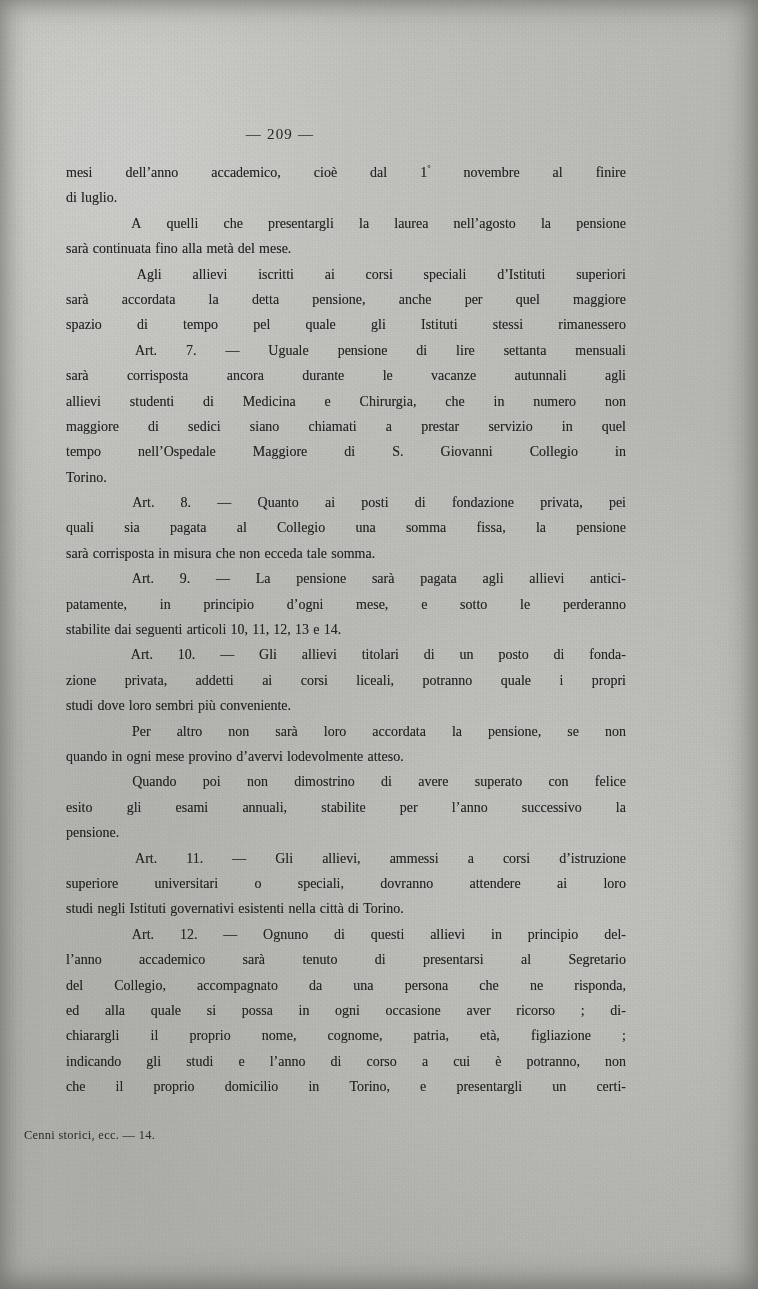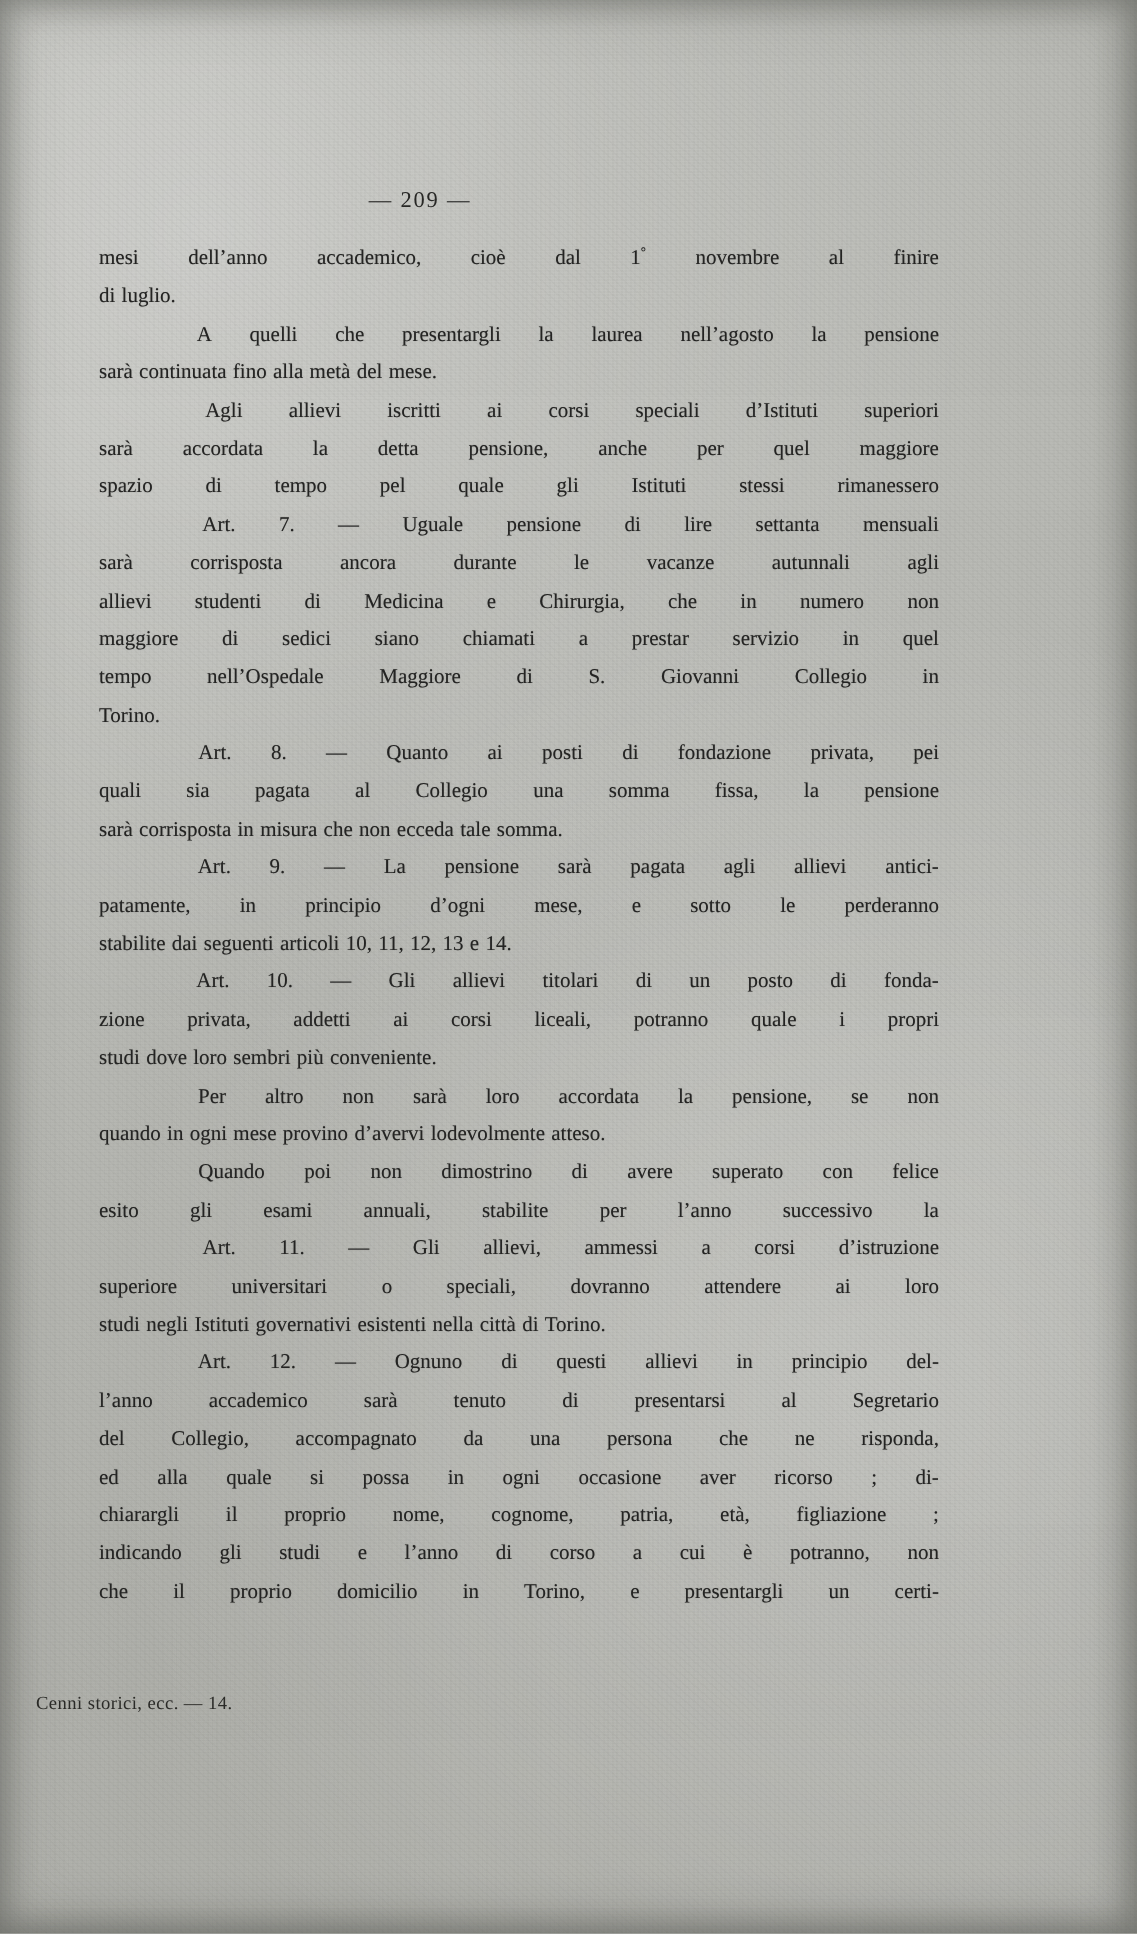--- a/index.html
+++ b/index.html
@@ -156,20 +156,21 @@
         <div class="ln just"><span class="indent"></span><span>Art.</span><span>9.</span><span>—</span><span>La</span><span>pensione</span><span>sarà</span><span>pagata</span><span>agli</span><span>allievi</span><span>antici-</span></div>
         <div class="ln just"><span>patamente,</span><span>in</span><span>principio</span><span>d’ogni</span><span>mese,</span><span>e</span><span>sotto</span><span>le</span><span>perderanno</span></div>
         <div class="ln flush"><span>stabilite</span><span>dai</span><span>seguenti</span><span>articoli</span><span>10,</span><span>11,</span><span>12,</span><span>13</span><span>e</span><span>14.</span></div>
         <div class="ln just"><span class="indent"></span><span>Art.</span><span>10.</span><span>—</span><span>Gli</span><span>allievi</span><span>titolari</span><span>di</span><span>un</span><span>posto</span><span>di</span><span>fonda-</span></div>
         <div class="ln just"><span>zione</span><span>privata,</span><span>addetti</span><span>ai</span><span>corsi</span><span>liceali,</span><span>potranno</span><span>quale</span><span>i</span><span>propri</span></div>
         <div class="ln flush"><span>studi</span><span>dove</span><span>loro</span><span>sembri</span><span>più</span><span>conveniente.</span></div>
         <div class="ln just"><span class="indent"></span><span>Per</span><span>altro</span><span>non</span><span>sarà</span><span>loro</span><span>accordata</span><span>la</span><span>pensione,</span><span>se</span><span>non</span></div>
         <div class="ln flush"><span>quando</span><span>in</span><span>ogni</span><span>mese</span><span>provino</span><span>d’avervi</span><span>lodevolmente</span><span>atteso.</span></div>
         <div class="ln just"><span class="indent"></span><span>Quando</span><span>poi</span><span>non</span><span>dimostrino</span><span>di</span><span>avere</span><span>superato</span><span>con</span><span>felice</span></div>
         <div class="ln just"><span>esito</span><span>gli</span><span>esami</span><span>annuali,</span><span>stabilite</span><span>per</span><span>l’anno</span><span>successivo</span><span>la</span></div>
+        <div class="ln flush"><span>pensione.</span></div>
         <div class="ln just"><span class="indent"></span><span>Art.</span><span>11.</span><span>—</span><span>Gli</span><span>allievi,</span><span>ammessi</span><span>a</span><span>corsi</span><span>d’istruzione</span></div>
         <div class="ln just"><span>superiore</span><span>universitari</span><span>o</span><span>speciali,</span><span>dovranno</span><span>attendere</span><span>ai</span><span>loro</span></div>
         <div class="ln flush"><span>studi</span><span>negli</span><span>Istituti</span><span>governativi</span><span>esistenti</span><span>nella</span><span>città</span><span>di</span><span>Torino.</span></div>
         <div class="ln just"><span class="indent"></span><span>Art.</span><span>12.</span><span>—</span><span>Ognuno</span><span>di</span><span>questi</span><span>allievi</span><span>in</span><span>principio</span><span>del-</span></div>
         <div class="ln just"><span>l’anno</span><span>accademico</span><span>sarà</span><span>tenuto</span><span>di</span><span>presentarsi</span><span>al</span><span>Segretario</span></div>
         <div class="ln just"><span>del</span><span>Collegio,</span><span>accompagnato</span><span>da</span><span>una</span><span>persona</span><span>che</span><span>ne</span><span>risponda,</span></div>
         <div class="ln just"><span>ed</span><span>alla</span><span>quale</span><span>si</span><span>possa</span><span>in</span><span>ogni</span><span>occasione</span><span>aver</span><span>ricorso</span><span>;</span><span>di-</span></div>
         <div class="ln just"><span>chiarargli</span><span>il</span><span>proprio</span><span>nome,</span><span>cognome,</span><span>patria,</span><span>età,</span><span>figliazione</span><span>;</span></div>
         <div class="ln just"><span>indicando</span><span>gli</span><span>studi</span><span>e</span><span>l’anno</span><span>di</span><span>corso</span><span>a</span><span>cui</span><span>è</span><span>potranno,</span><span>non</span></div>
         <div class="ln just"><span>che</span><span>il</span><span>proprio</span><span>domicilio</span><span>in</span><span>Torino,</span><span>e</span><span>presentargli</span><span>un</span><span>certi-</span></div>

